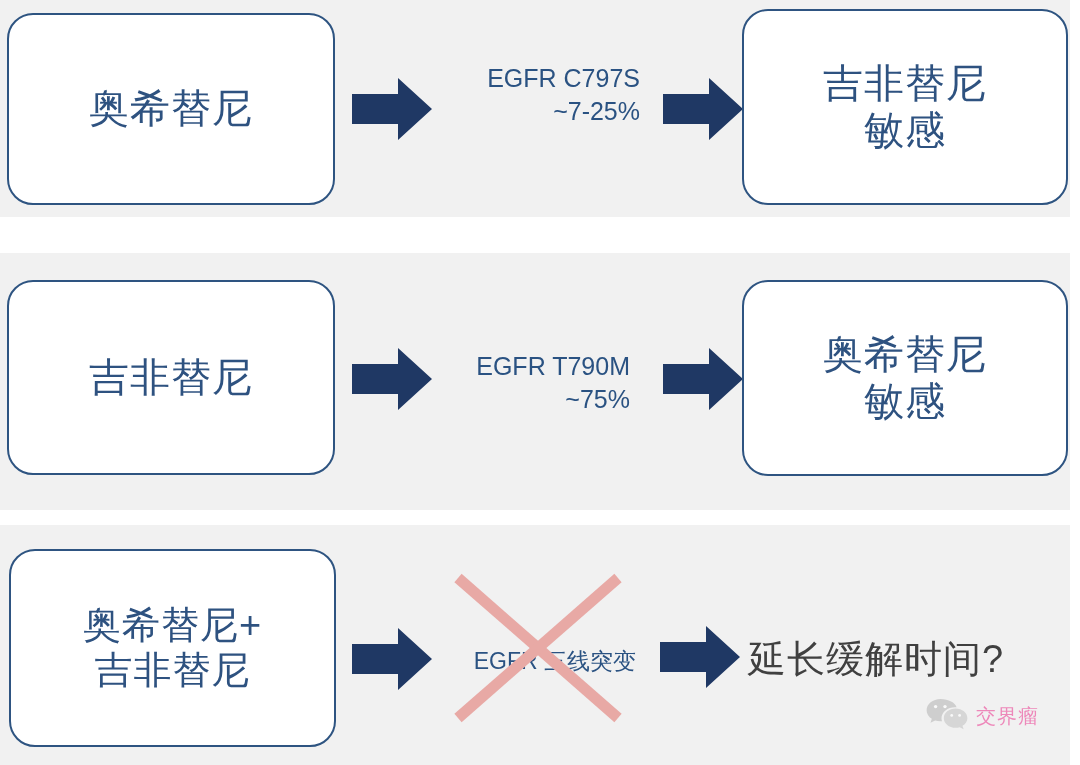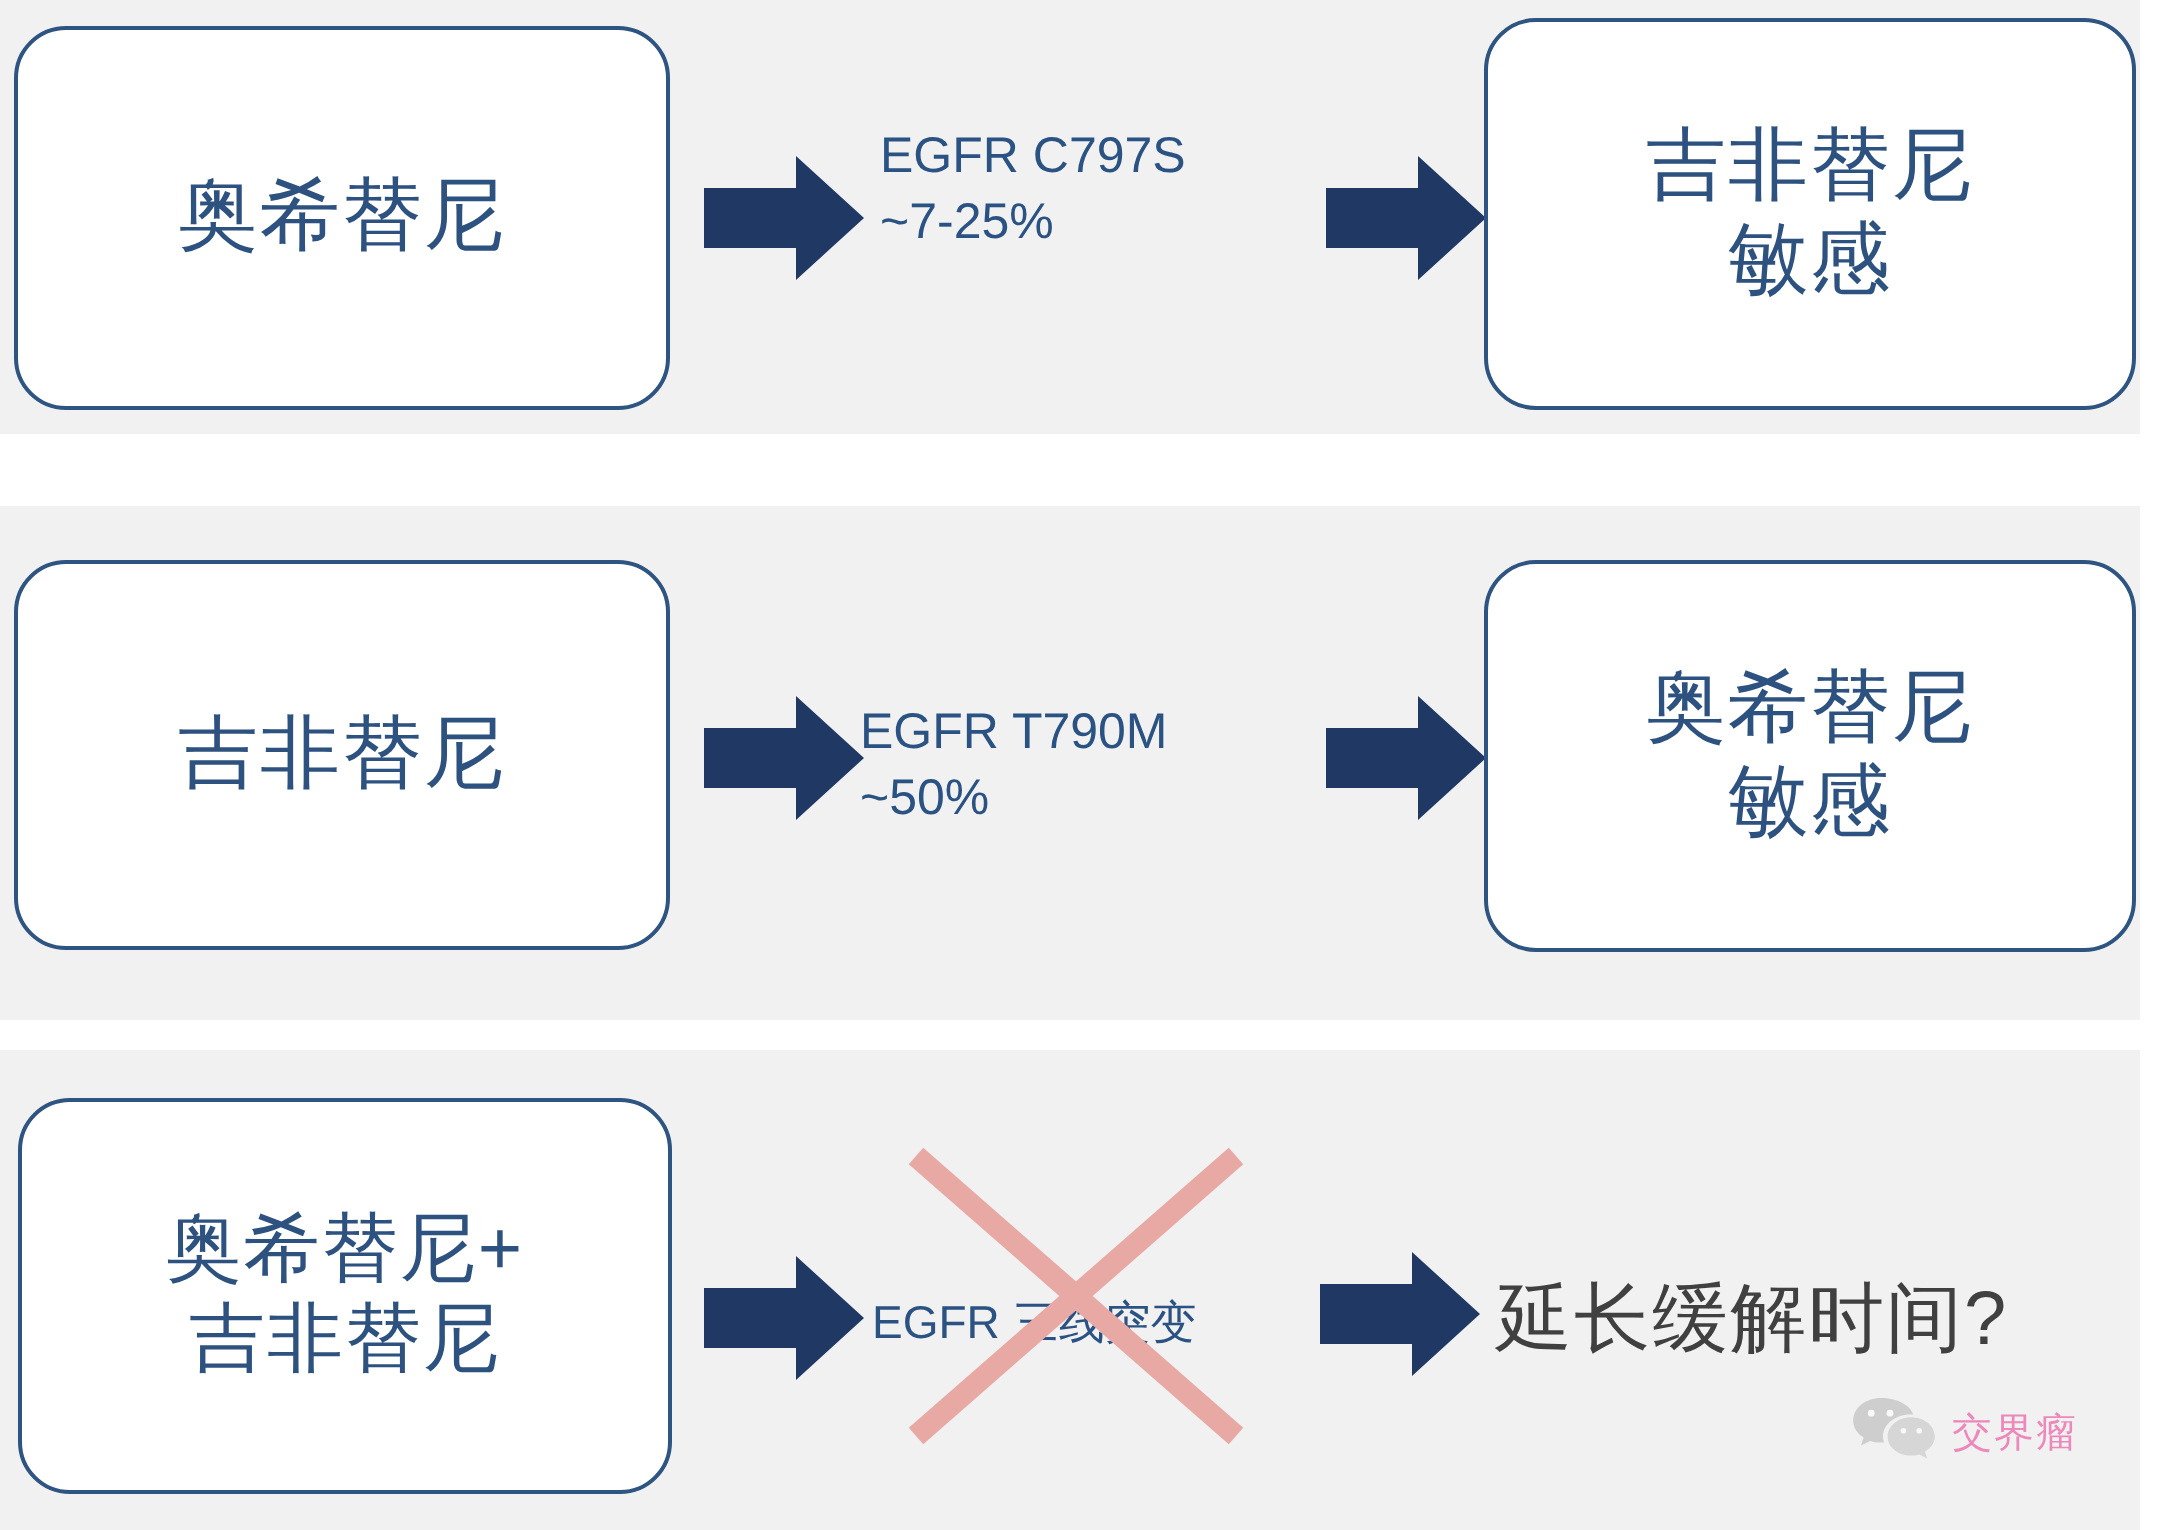--- a/index.html
+++ b/index.html
@@ -58,21 +58,21 @@
   #arrow-r1-b{left:663px;top:78px;}
   #arrow-r2-a{left:352px;top:348px;}
   #arrow-r2-b{left:663px;top:348px;}
   #arrow-r3-a{left:352px;top:628px;}
   #arrow-r3-b{left:660px;top:626px;}
 
   
   .mutation{
     position:absolute;
     color:#2a5282;
-    text-align:left;
+    text-align:right;
     line-height:1.3;
     white-space:pre-line;
   }
   #mut-1{left:440px;top:62px;width:200px;font-size:25px;}
   #mut-2{left:430px;top:350px;width:200px;font-size:25px;}
   #mut-3{left:436px;top:648px;width:200px;font-size:23px;line-height:1.2;}
 
   
   #outcome-r3{
     position:absolute;left:748px;top:634px;
@@ -129,21 +129,21 @@
     <div class="label">吉非替尼</div>
   </div>
 
   <div class="arrow" id="arrow-r2-a">
     <svg width="80" height="62" viewBox="0 0 80 62">
       <polygon points="0,16 46,16 46,0 80,31 46,62 46,46 0,46" fill="#1f3864"></polygon>
     </svg>
   </div>
 
   <div class="mutation" id="mut-2">EGFR T790M
-~50%</div>
+~75%</div>
 
   <div class="arrow" id="arrow-r2-b">
     <svg width="80" height="62" viewBox="0 0 80 62">
       <polygon points="0,16 46,16 46,0 80,31 46,62 46,46 0,46" fill="#1f3864"></polygon>
     </svg>
   </div>
 
   <div class="drug-box" id="box-r2-right">
     <div class="label">奥希替尼
 敏感</div>

